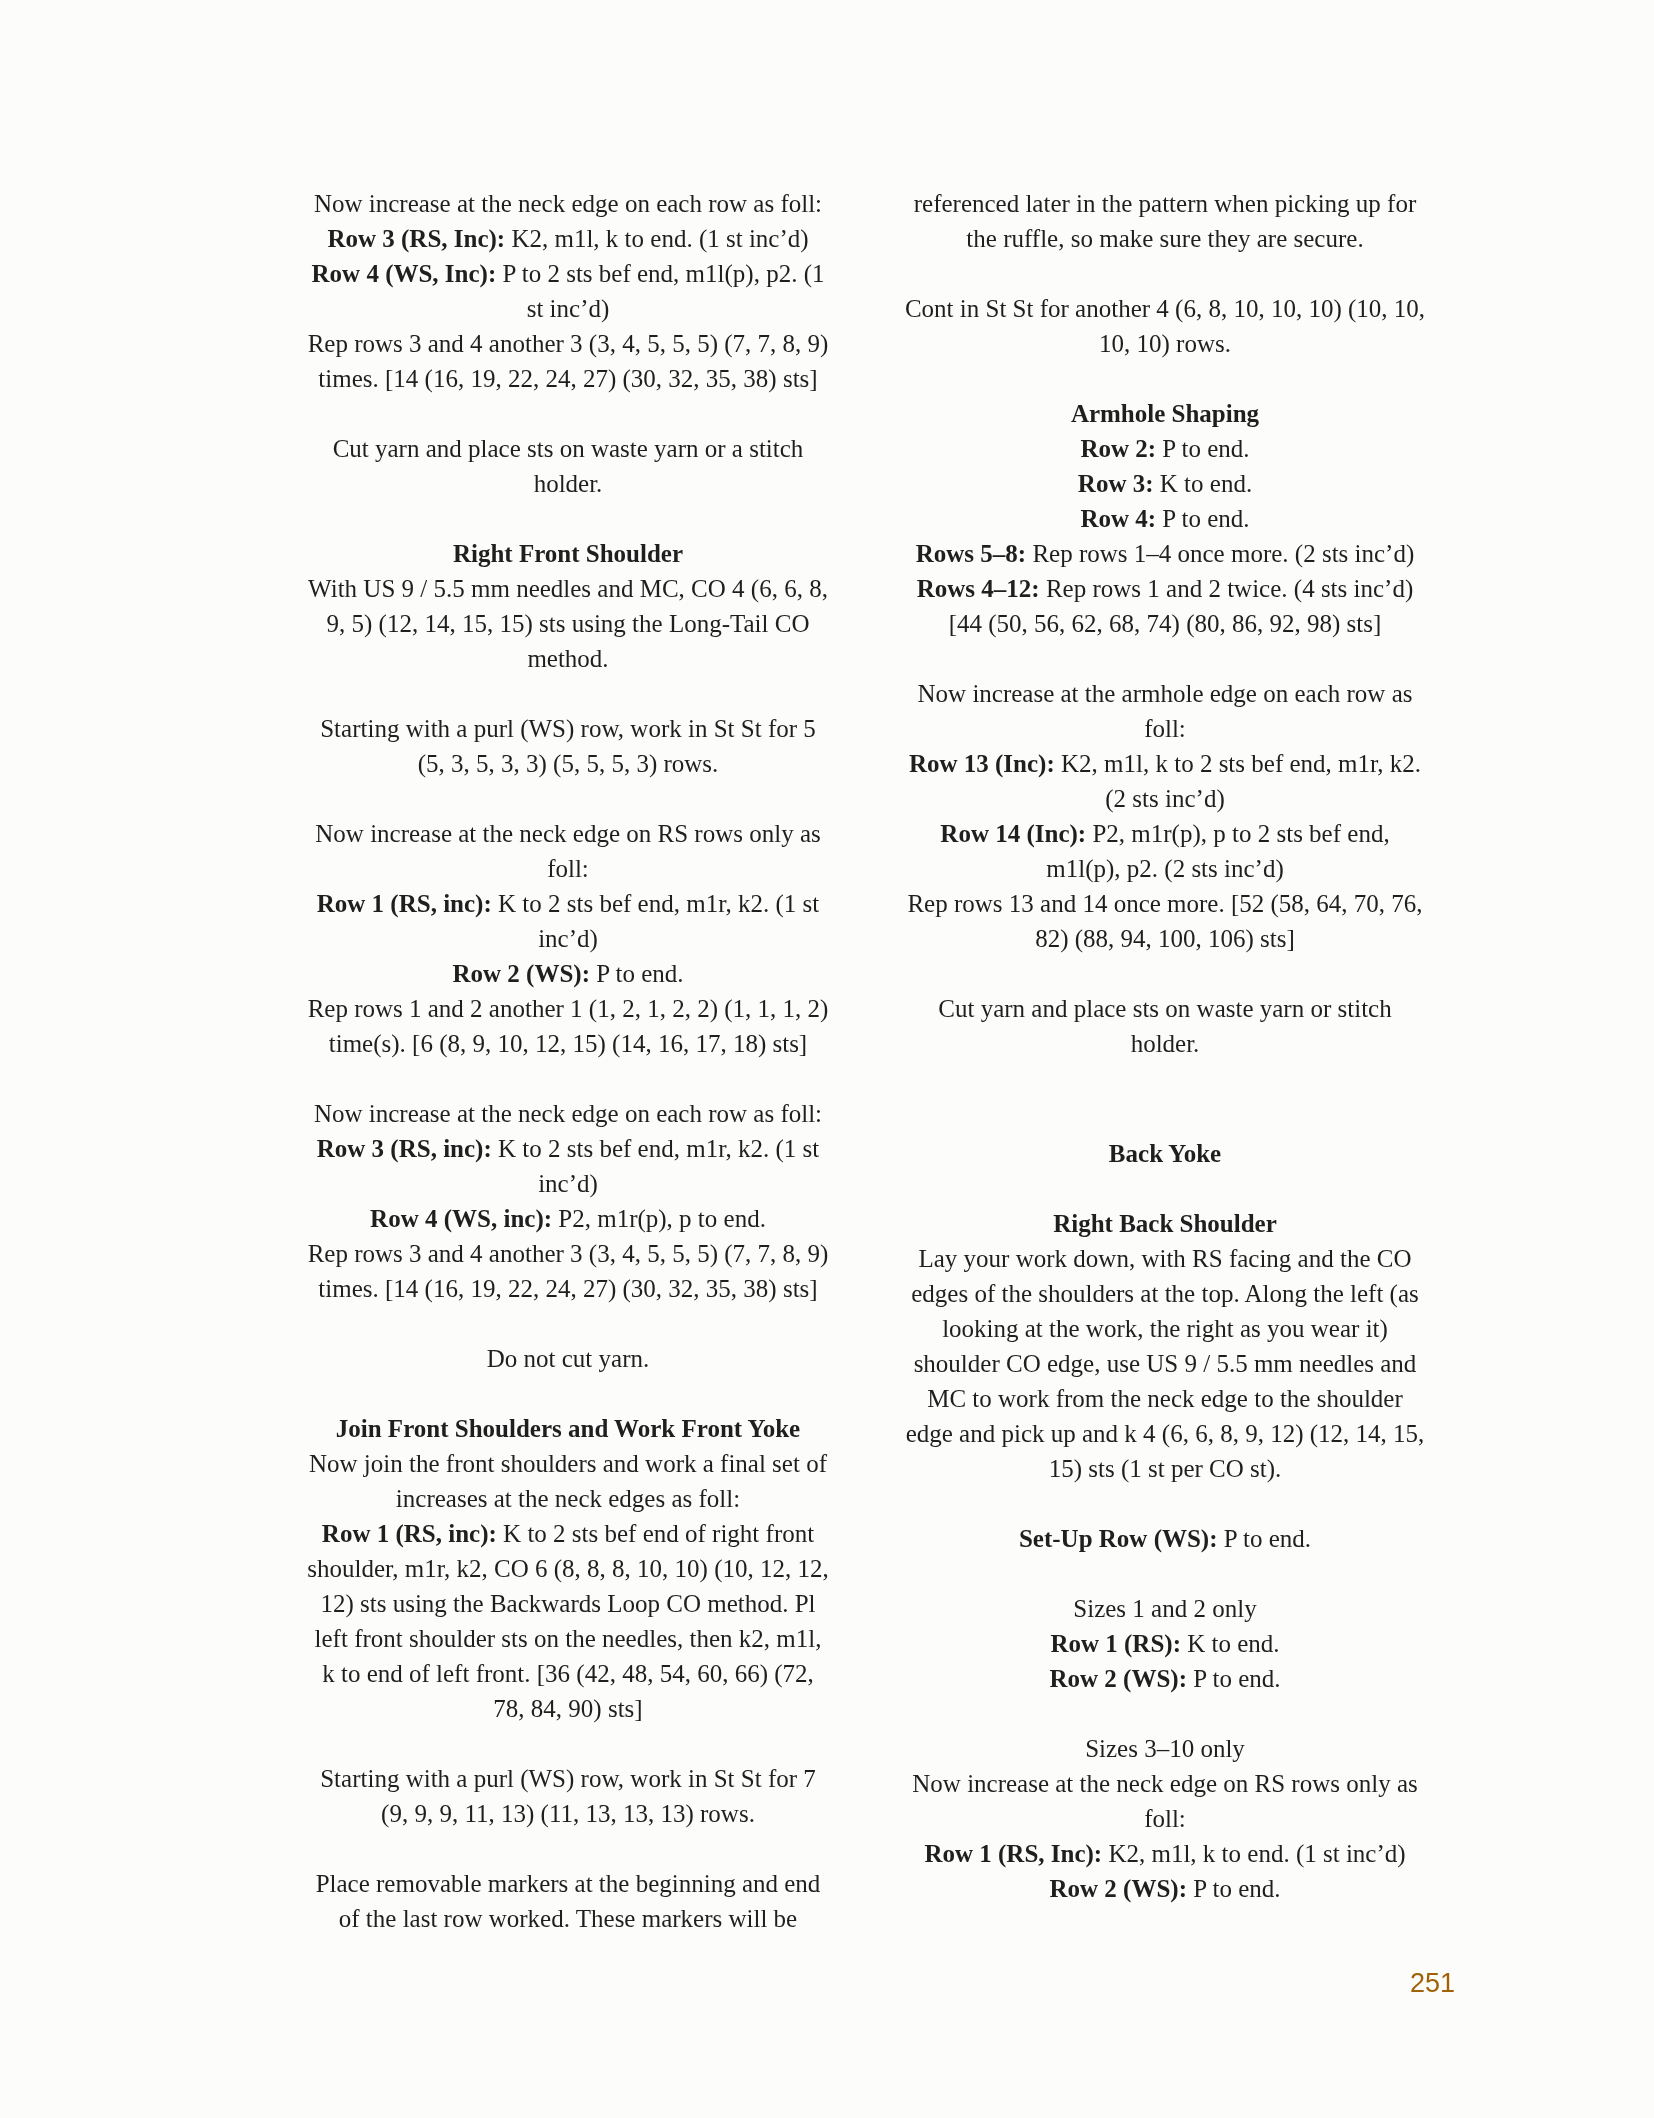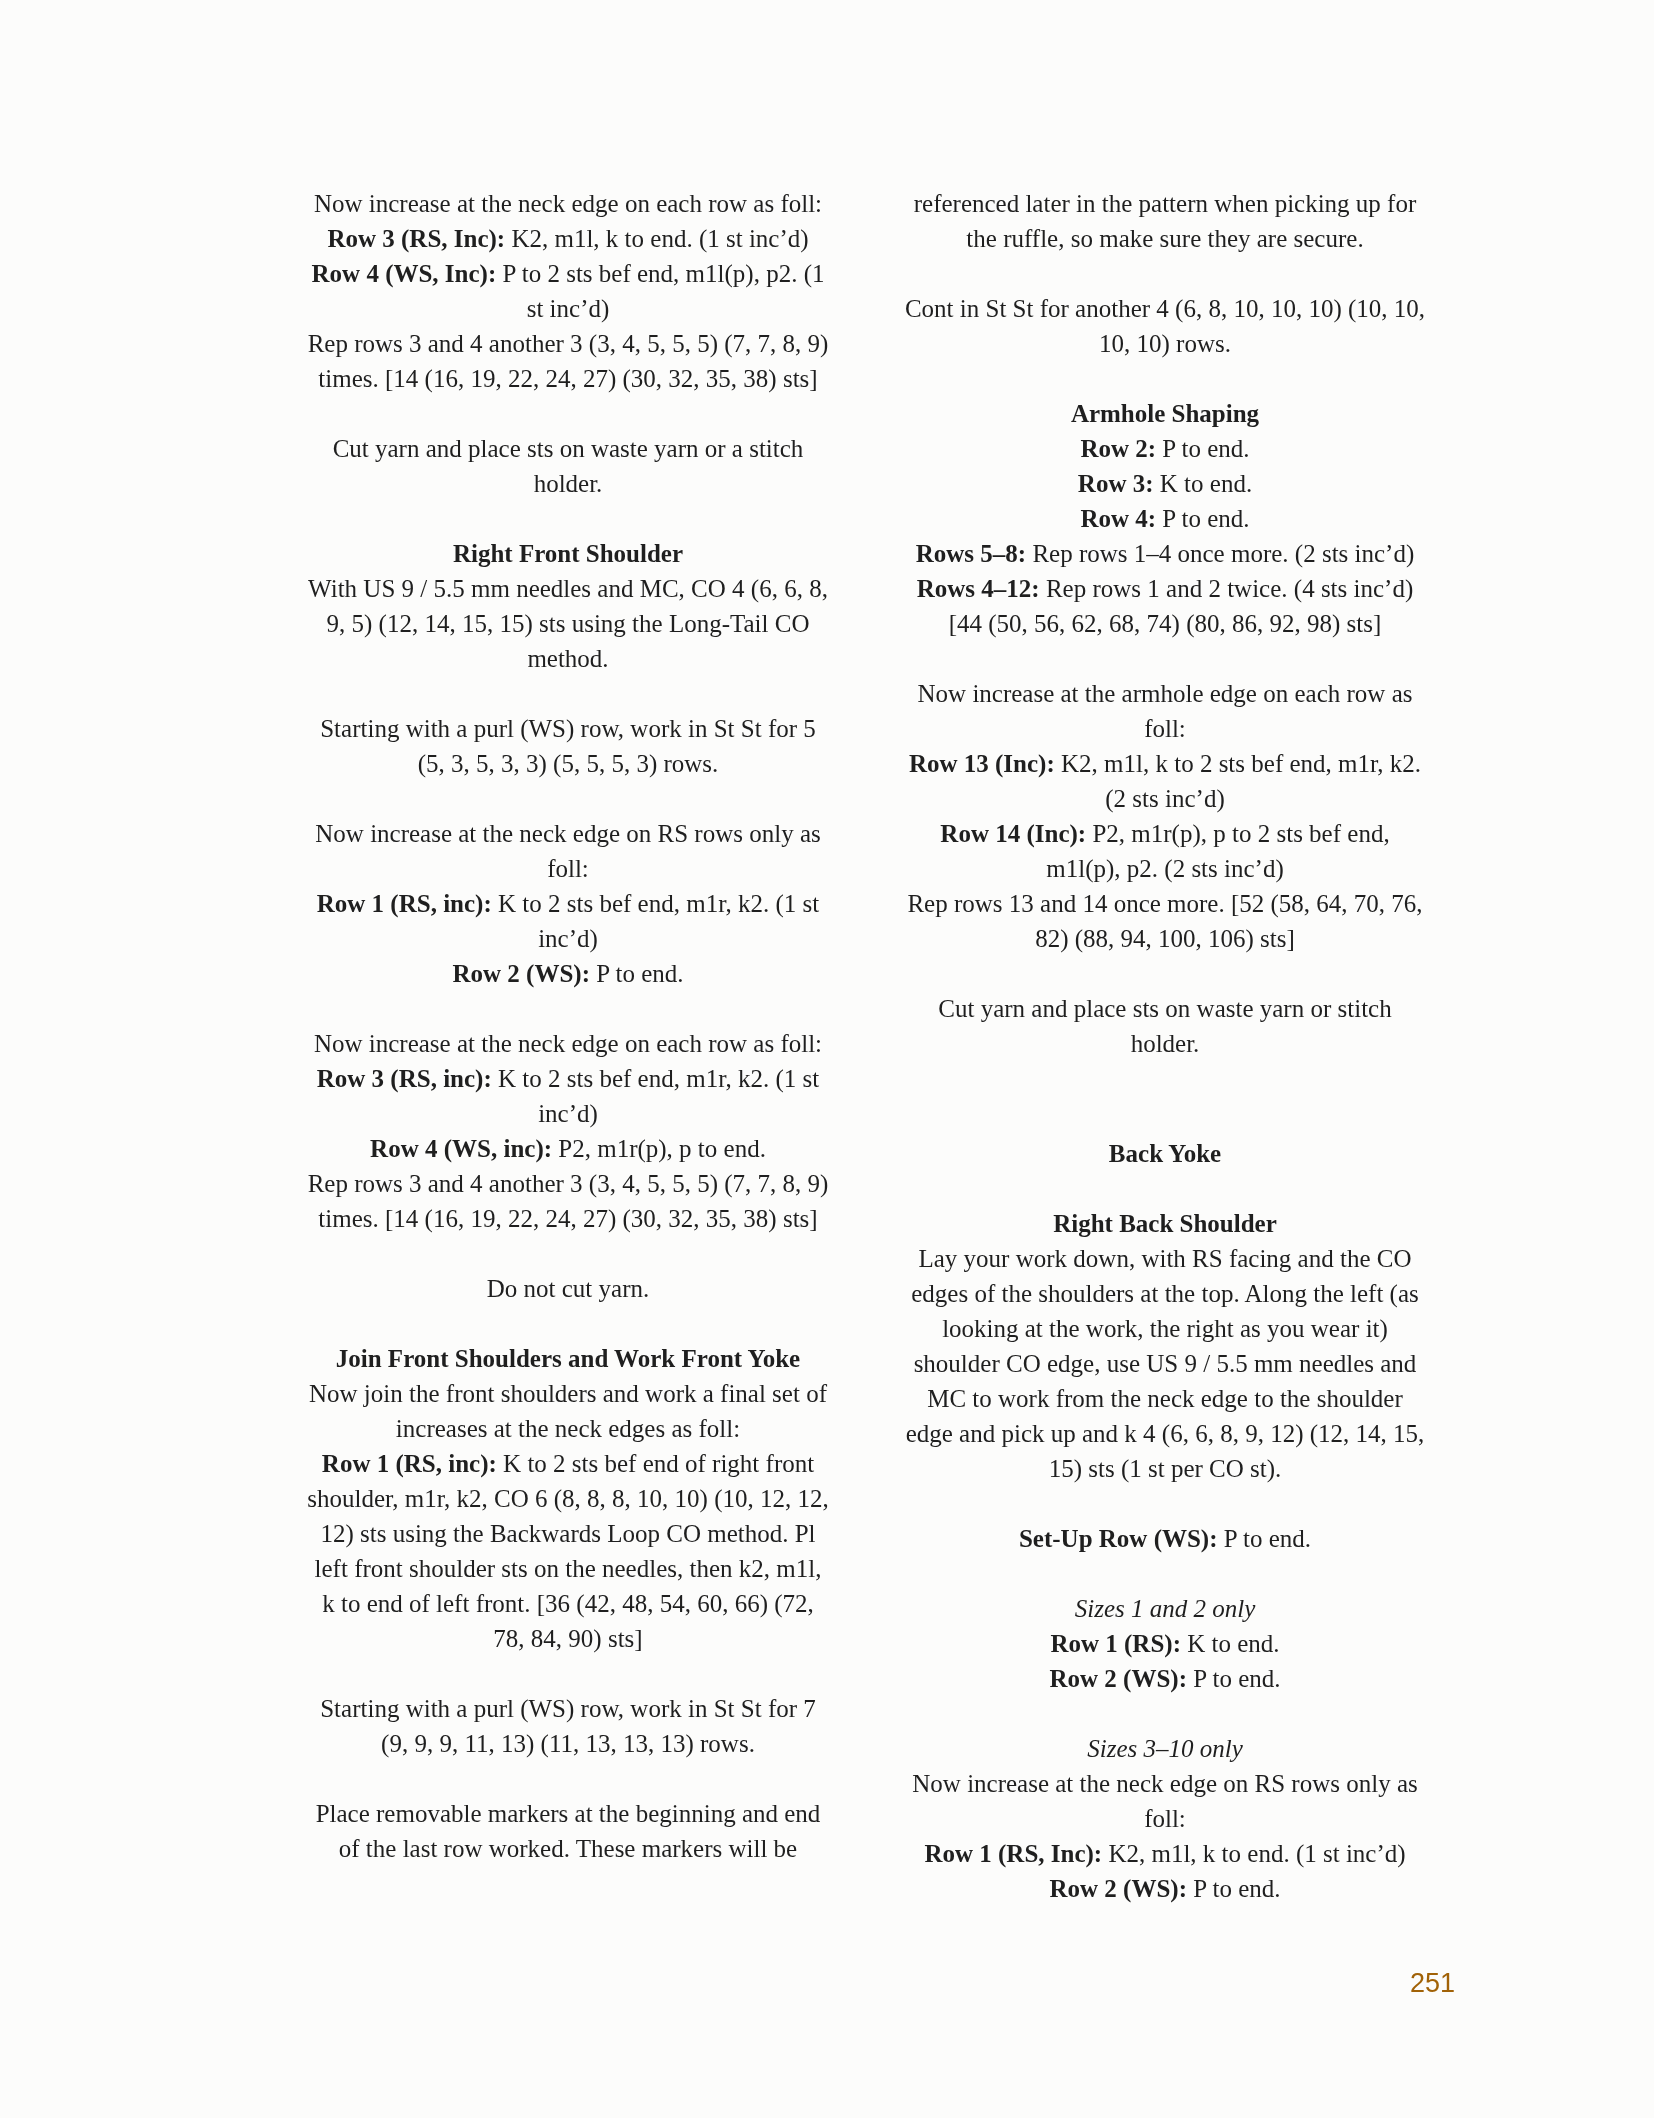--- a/index.html
+++ b/index.html
@@ -23,21 +23,21 @@
     font-size: 25px;
     line-height: 35px;
     text-align: center;
   }
   .column.left  { left: 306px; }
   .column.right { left: 903px; }
   .block { margin: 0 0 35px 0; }
   .block.section-break { margin-top: 75px; }
   .line { }
   .b { font-weight: 700; }
-  .i { font-style: italic; }
+  .i { }
   .page-number {
     position: absolute;
     top: 1966px;
     right: 199px;
     font-family: "Liberation Sans", sans-serif;
     font-size: 27px;
     line-height: 35px;
     color: #a16207;
   }
 </style>
@@ -59,20 +59,21 @@
         <div class="line"><span class="b">Right Front Shoulder</span></div>
         <div class="line"><span>With US 9 / 5.5 mm needles and MC, CO 4 (6, 6, 8, 9, 5) (12, 14, 15, 15) sts using the Long-Tail CO method.</span></div>
       </div>
       <div class="block">
         <div class="line"><span>Starting with a purl (WS) row, work in St St for 5 (5, 3, 5, 3, 3) (5, 5, 5, 3) rows.</span></div>
       </div>
       <div class="block">
         <div class="line"><span>Now increase at the neck edge on RS rows only as foll:</span></div>
         <div class="line"><span class="b">Row 1 (RS, inc): </span><span>K to 2 sts bef end, m1r, k2. (1 st inc’d)</span></div>
         <div class="line"><span class="b">Row 2 (WS): </span><span>P to end.</span></div>
+        <div class="line"><span>Rep rows 1 and 2 another 1 (1, 2, 1, 2, 2) (1, 1, 1, 2) time(s). [6 (8, 9, 10, 12, 15) (14, 16, 17, 18) sts]</span></div>
       </div>
       <div class="block">
         <div class="line"><span>Now increase at the neck edge on each row as foll:</span></div>
         <div class="line"><span class="b">Row 3 (RS, inc): </span><span>K to 2 sts bef end, m1r, k2. (1 st inc’d)</span></div>
         <div class="line"><span class="b">Row 4 (WS, inc): </span><span>P2, m1r(p), p to end.</span></div>
         <div class="line"><span>Rep rows 3 and 4 another 3 (3, 4, 5, 5, 5) (7, 7, 8, 9) times. [14 (16, 19, 22, 24, 27) (30, 32, 35, 38) sts]</span></div>
       </div>
       <div class="block">
         <div class="line"><span>Do not cut yarn.</span></div>
       </div>

